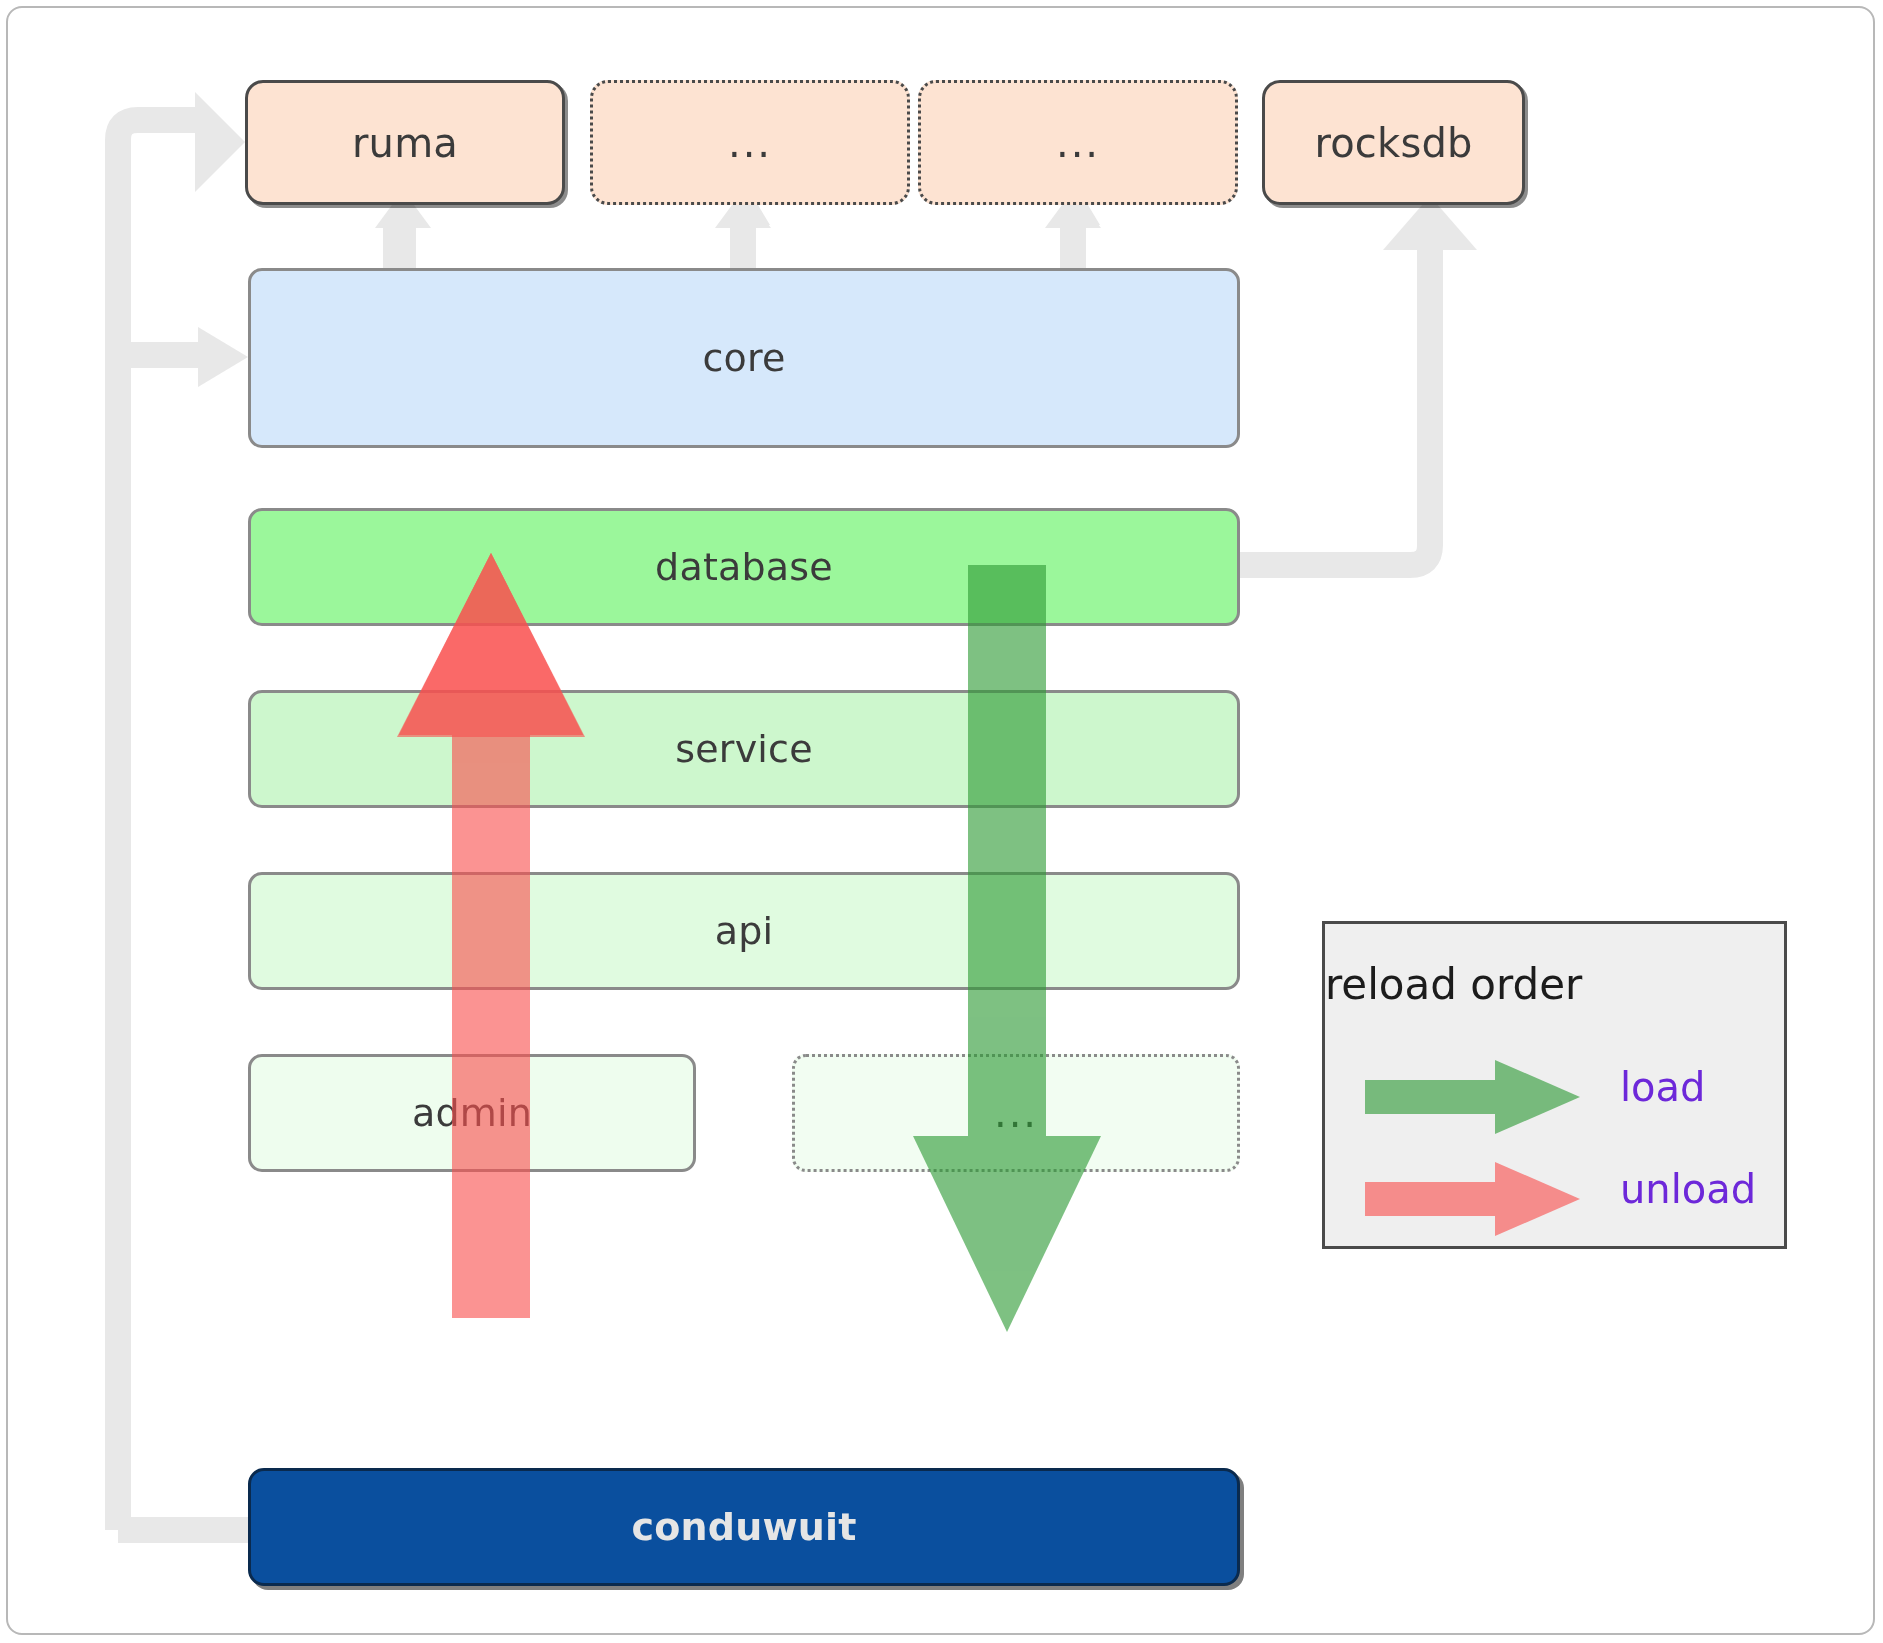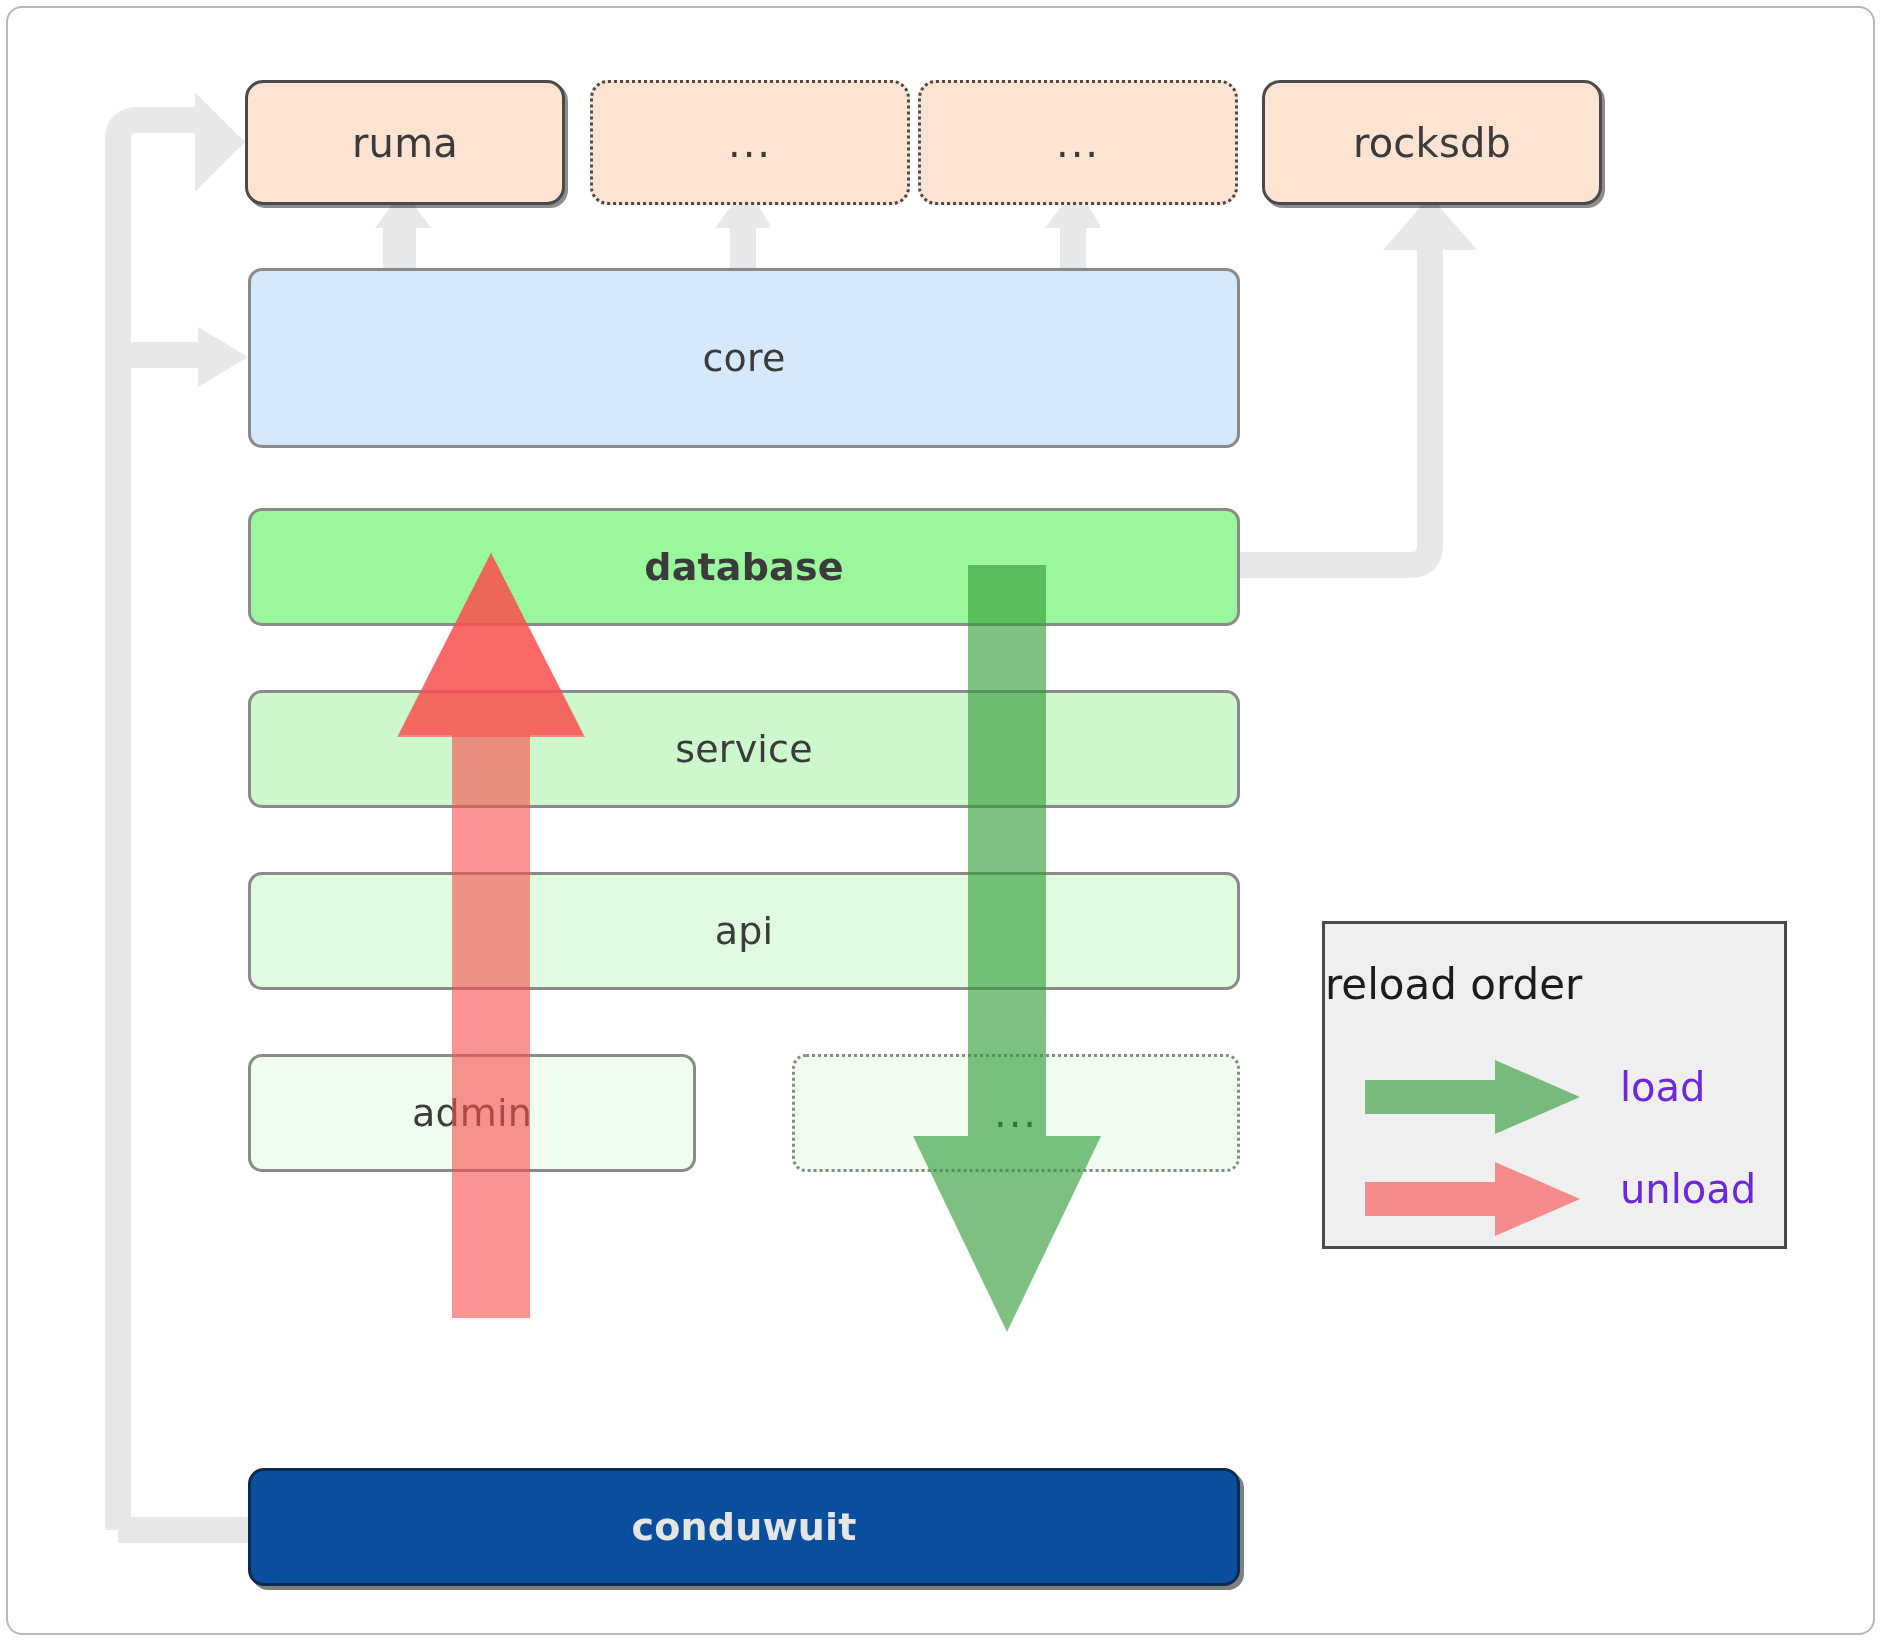--- a/index.html
+++ b/index.html
@@ -51,21 +51,21 @@
   .dots { font-size: 40px; letter-spacing: 2px; line-height: 0.5; }
 
   
   .layer {
     border: 3px solid #8a8a8a;
     border-radius: 14px;
   }
   .layer.dotted { border: 3px dotted #8a8a8a; }
 
   .core      { background: #d6e8fb; }
-  .database  { background: #9bf79b; font-weight: bold; }
+  .database  { background: #9bf79b; }
   .service   { background: #cdf7cd; }
   .api       { background: #e0fbe0; }
   .admin     { background: #eefdee; }
   .etc       { background: #f2fdf2; }
   .router    { background: #ffffff; }
 
   .conduwuit {
     background: #0a4f9e;
     border: 3px solid #0a2a4e;
     border-radius: 16px;
@@ -176,21 +176,21 @@
   </div>
 
   <div class="node dep dotted dep-box" style="left:590px; top:80px; width:320px; height:125px;">
     <span class="lbl dots">...</span>
   </div>
 
   <div class="node dep dotted dep-box" style="left:918px; top:80px; width:320px; height:125px;">
     <span class="lbl dots">...</span>
   </div>
 
-  <div class="node dep dep-box" style="left:1262px; top:80px; width:340px; height:125px;">
+  <div class="node dep dep-box" style="left:1262px; top:80px; width:263px; height:125px;">
     <span class="lbl">rocksdb</span>
   </div>
 
   <div class="node layer core layer-box" style="left:248px; top:268px; width:992px; height:180px;">
     <span class="lbl">core</span>
   </div>
 
   <div class="node layer database layer-box" style="left:248px; top:508px; width:992px; height:118px;">
     <span class="lbl">database</span>
   </div>

